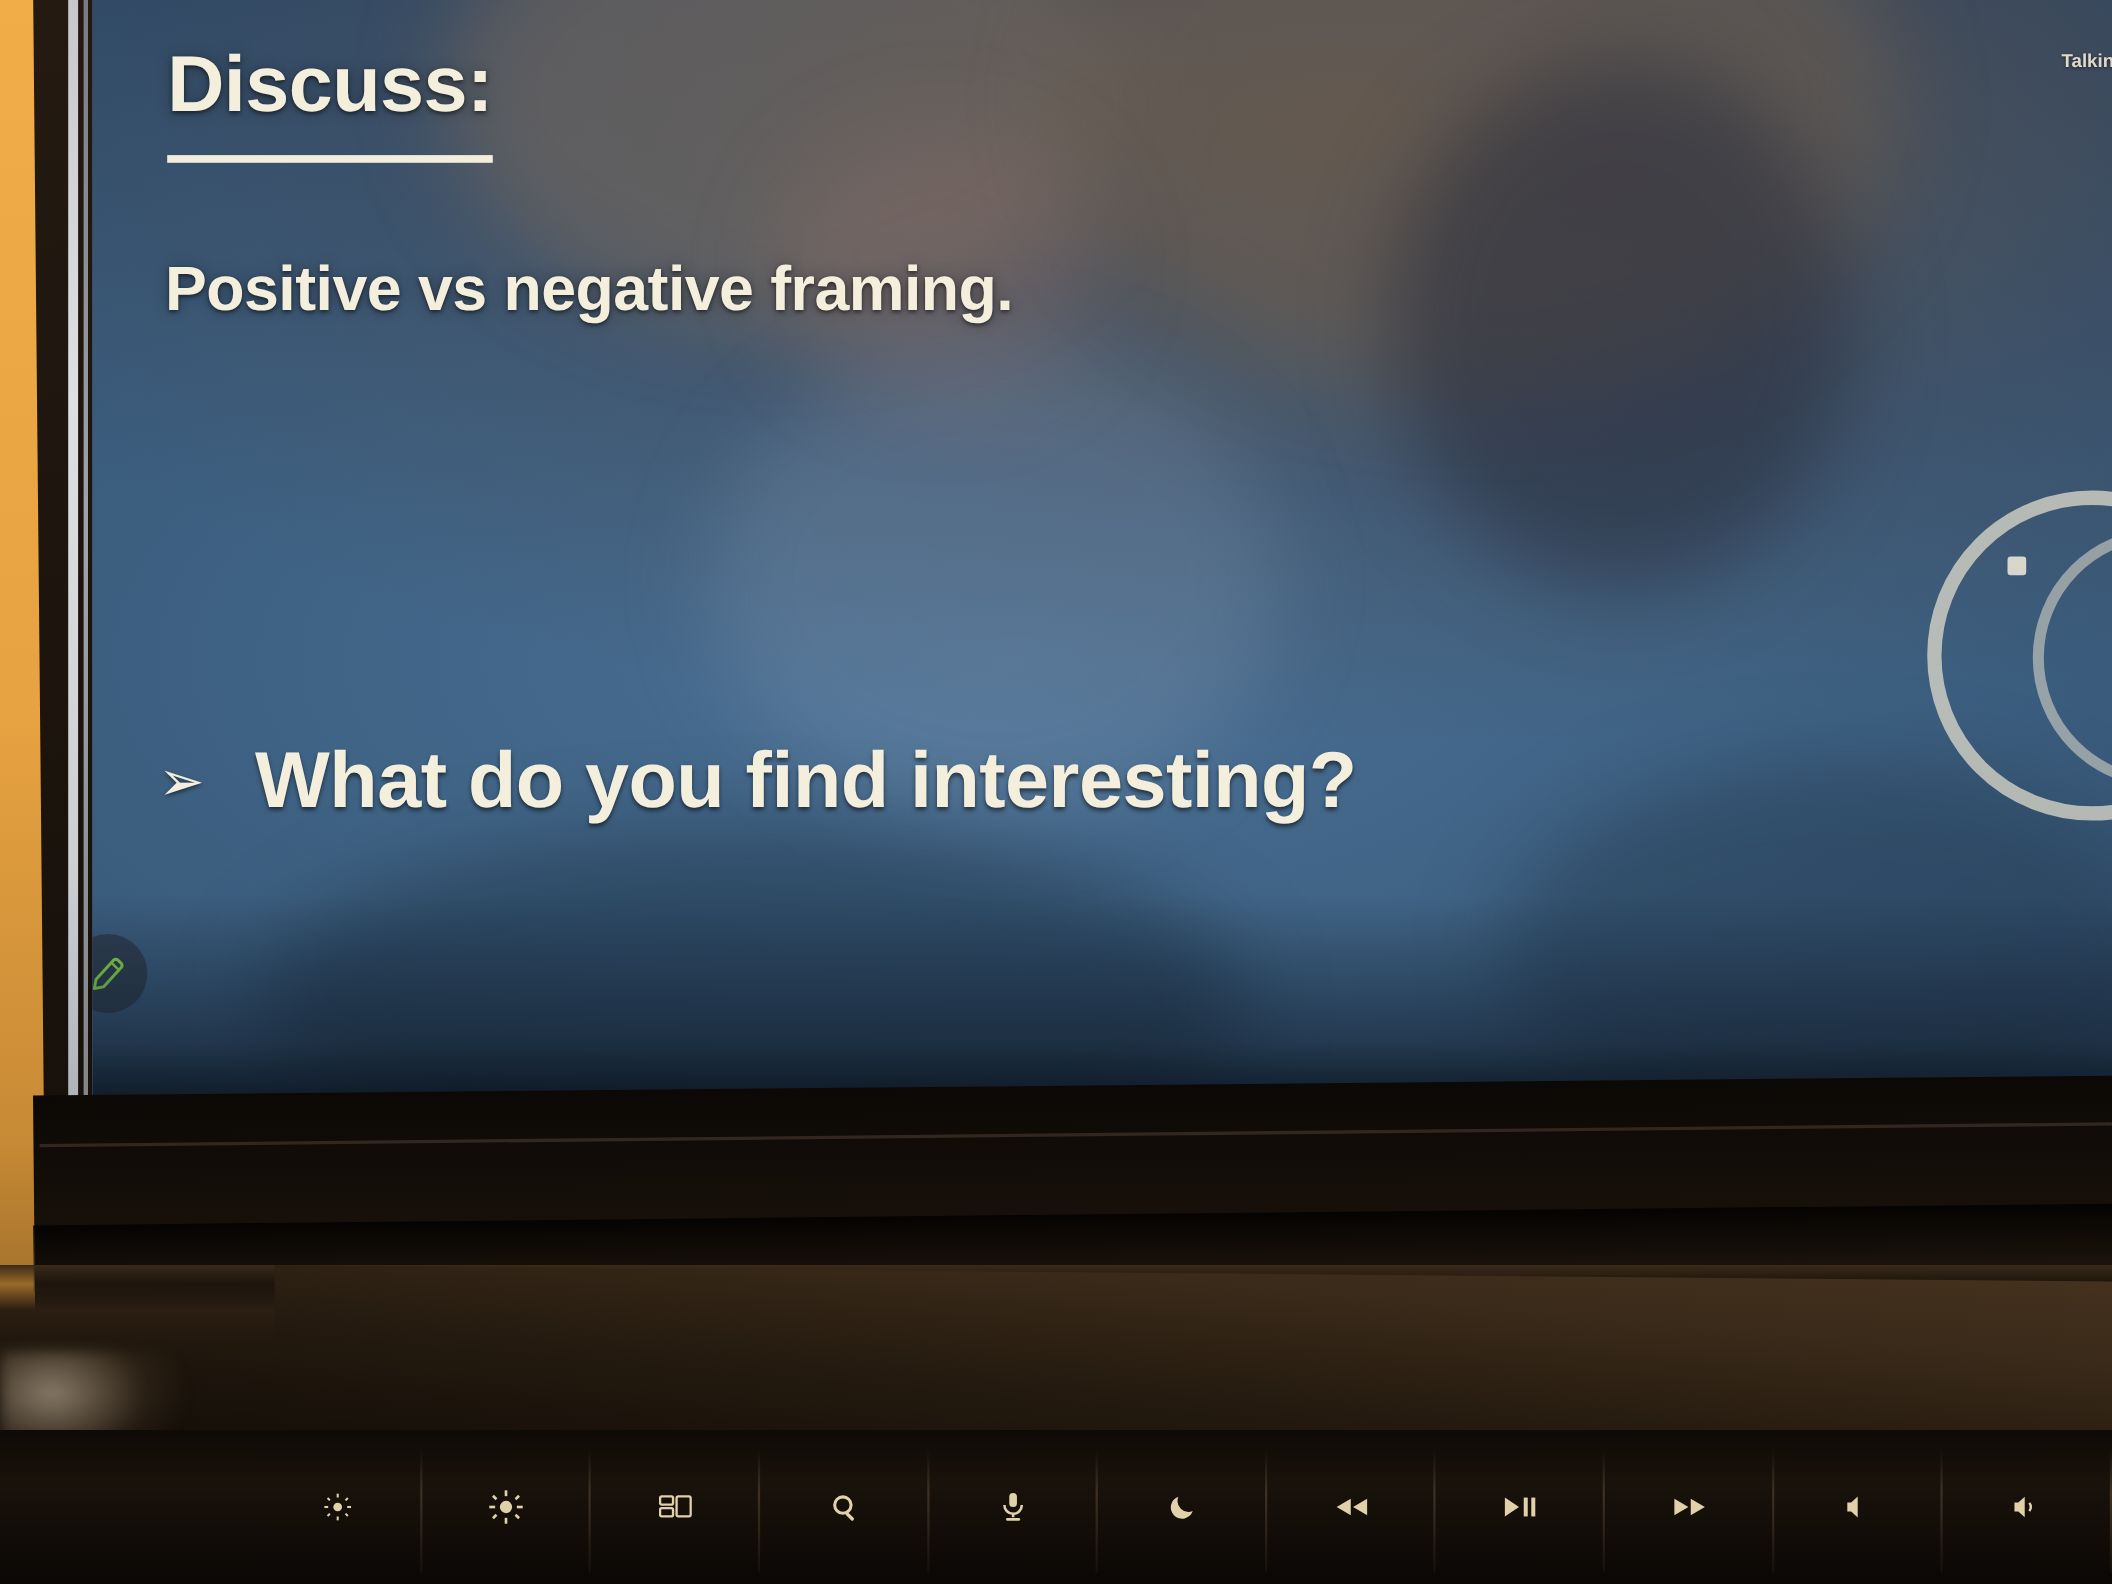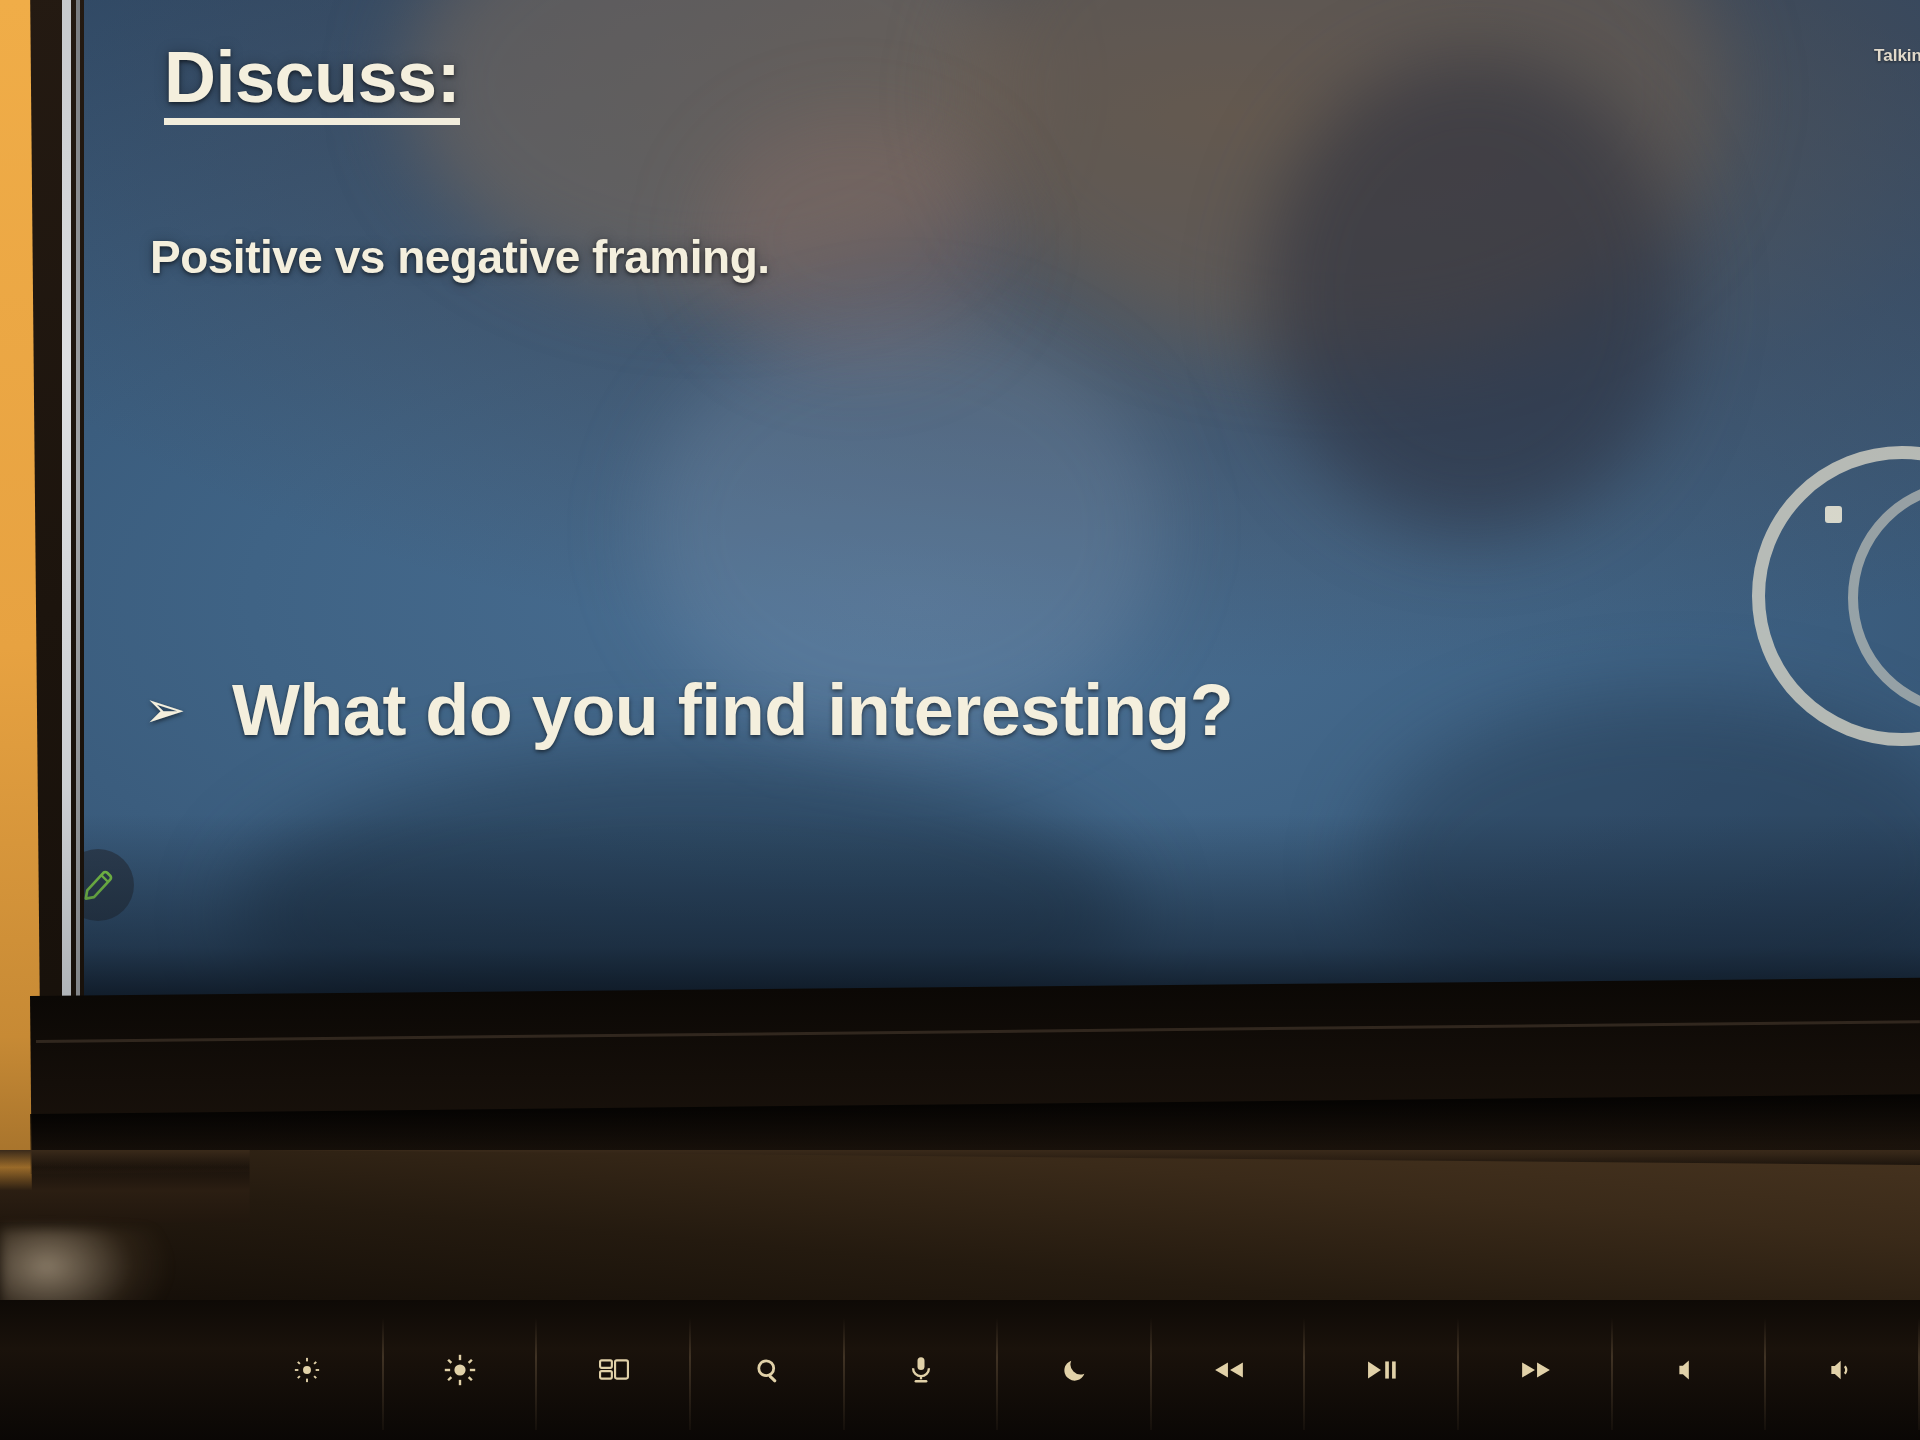--- a/index.html
+++ b/index.html
@@ -80,26 +80,26 @@
 
   
   .slide-text {
     position:absolute;
     color:#f4efdd;
     text-shadow:0 2px 4px rgba(0,0,0,.55), 0 0 14px rgba(0,0,0,.25);
     letter-spacing:-0.5px;
     white-space:nowrap;
   }
   #title {
-    left:80px; top:42px;
+    left:68px; top:42px;
     font-size:72px; font-weight:600;
-    padding-bottom:0;
+    padding-bottom:23px;
     border-bottom:7px solid #f2eddc;
   }
-  #line1 { left:66px; top:236px; font-size:46px; font-weight:700; }
+  #line1 { left:66px; top:236px; font-size:57px; font-weight:700; }
   #line2 { left:66px; top:360px; font-size:57px; font-weight:700; }
   #bullet-row {
     position:absolute; left:60px; top:675px;
     display:flex; align-items:center; gap:46px;
   }
   #bullet-mark {
     color:#f4efdd; font-size:50px; line-height:1;
     text-shadow:0 2px 4px rgba(0,0,0,.55);
   }
   #bullet-text {

